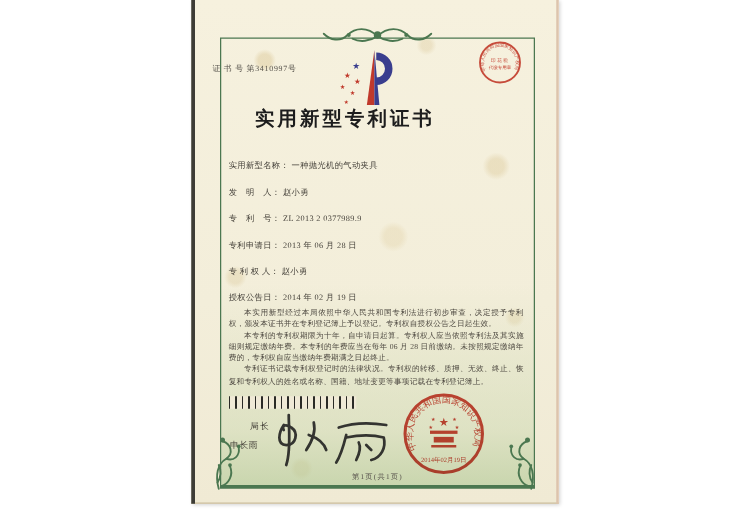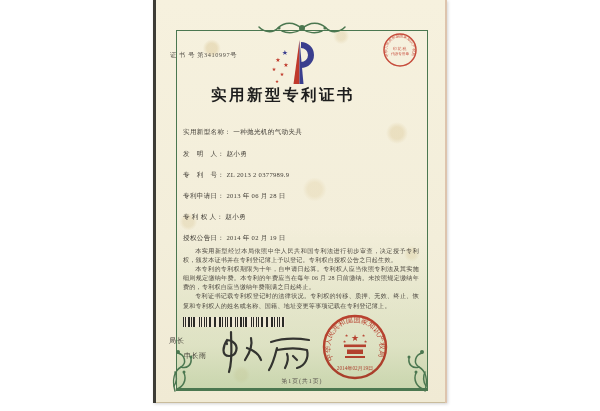--- a/index.html
+++ b/index.html
@@ -22,37 +22,37 @@
 
   .frame{
     position:absolute; left:23px; top:30px; width:252px; height:361px;
     border:1.6px solid #4b7750; border-bottom-width:3px;
     background: linear-gradient(180deg, rgba(220,228,200,0) 55%, rgba(198,214,172,.45) 88%, rgba(183,204,156,.68) 100%);
     box-sizing:border-box;
   }
 
   .abs{position:absolute;}
   .cert-no{left:17px; top:51px; font-size:6.3px; letter-spacing:.6px; color:#55514a; white-space:nowrap;}
-  .title{left:23px; top:85px; width:200px; text-align:left; font-size:15.5px; letter-spacing:2.5px; font-weight:600; color:#1d1d1d; white-space:nowrap;padding-left:35px;}
+  .title{left:23px; top:85px; width:200px; text-align:center; font-size:15.5px; letter-spacing:2.5px; font-weight:600; color:#1d1d1d; white-space:nowrap;}
 
   .field{left:30px; font-size:6.6px; color:#45413a; letter-spacing:.3px; white-space:nowrap;}
   .field .lbl{margin-right:2px;}
 
   .paras{left:30px; top:247px; width:236px; font-size:6.1px; line-height:9.1px; color:#4f4a42; text-align:justify; letter-spacing:.2px;}
   .paras p{margin:0; text-indent:2em;}
 
   .barcode{left:30px; top:317px; width:102px; height:10px;
     background:repeating-linear-gradient(90deg,
       #2a2a26 0 1.4px, #efe9d6 1.4px 2.4px,
       #2a2a26 2.4px 3.0px, #efe9d6 3.0px 5.2px,
       #2a2a26 5.2px 7.0px, #efe9d6 7.0px 8.0px,
       #2a2a26 8.0px 8.6px, #efe9d6 8.6px 10.4px);
   }
 
-  .director{left:16px; top:336px; font-size:7px; color:#3f3b34; letter-spacing:1px;}
+  .director{left:47px; top:336px; font-size:7px; color:#3f3b34; letter-spacing:1px;}
   .director-name{left:31px; top:351px; font-size:7px; color:#3f3b34; letter-spacing:.5px;font-family:Liberation Mono, monospace;}
   .footer-page{left:23px; top:377px; width:252px; text-align:center; font-size:5.8px; color:#55504a; letter-spacing:1px;}
 
   .seal-svg{left:167px; top:312px; mix-blend-mode:multiply; opacity:.92;}
   .stamp-svg{left:227px; top:30px; mix-blend-mode:multiply; opacity:.88;}
   .sig-svg{left:60px; top:326px; opacity:.88;}
   .green{stroke:#4b7750;}
 </style>
 </head>
 <body>

